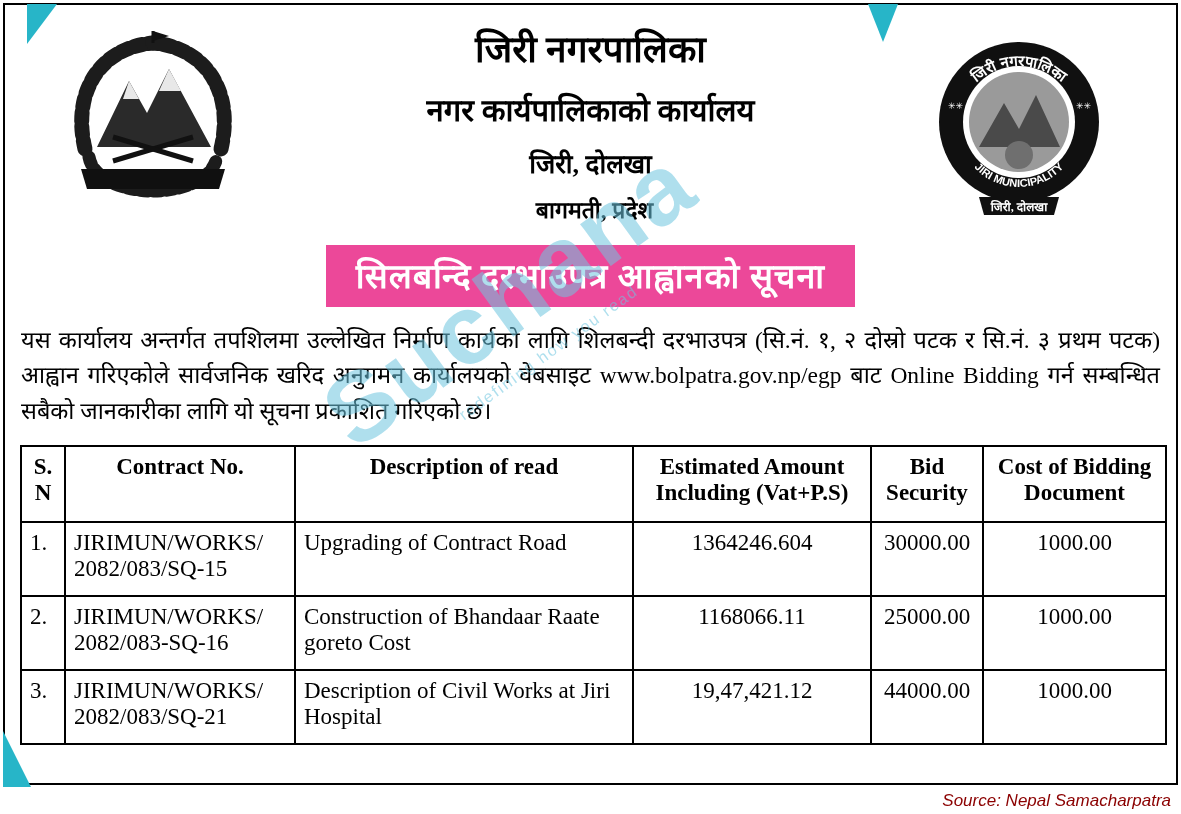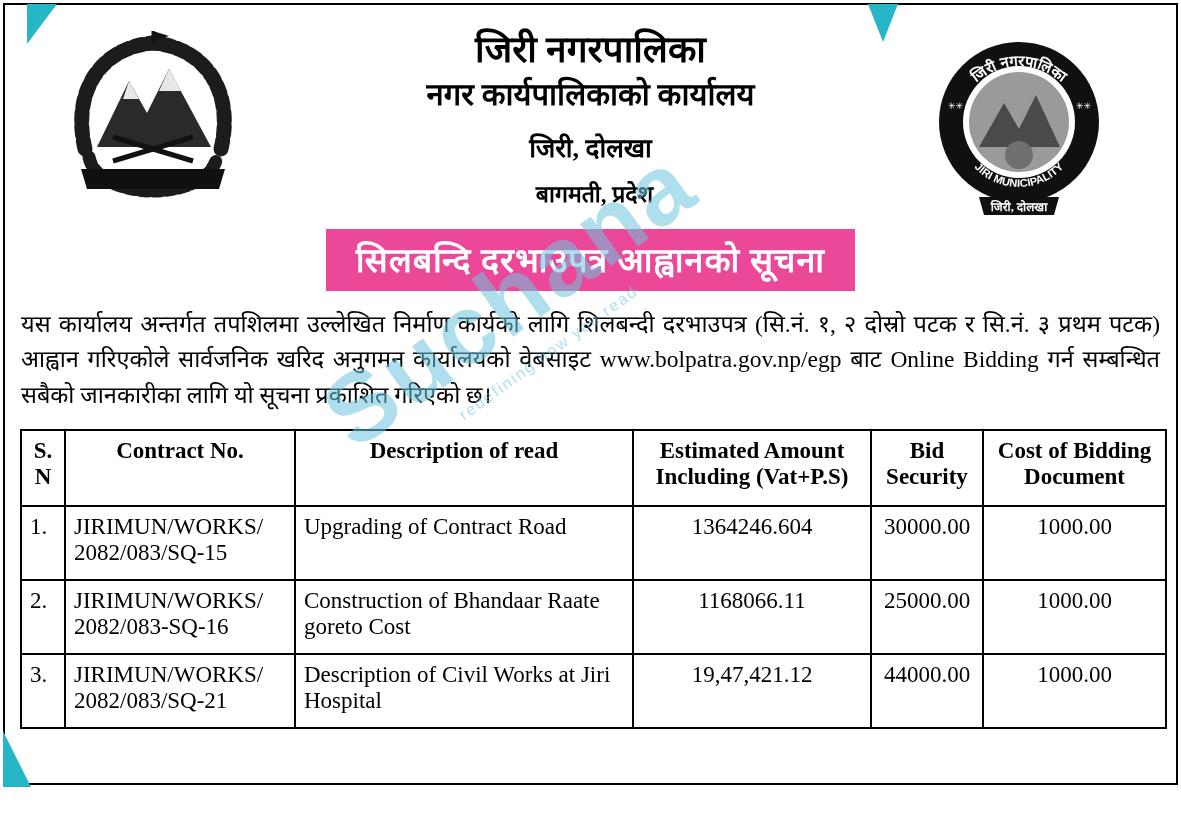--- a/index.html
+++ b/index.html
@@ -16,21 +16,21 @@
   }
   .frame {
     position: absolute;
     left: 3px; top: 3px;
     width: 1175px; height: 782px;
     border: 2px solid #000;
   }
   
   .header-block { position: relative; text-align: center; padding-top: 24px; }
   .muni-name   { font-size: 37px; font-weight: bold; line-height: 1.15; }
-  .office-name { font-size: 31px; font-weight: bold; }
+  .office-name { font-size: 31px; font-weight: bold; margin-top: 16px; }
   .location    { font-size: 26px; font-weight: bold; margin-top: 15px; }
   .province    { font-size: 23px; font-weight: bold; margin-top: 12px; padding-left: 8px; }
   .emblem-left {
     position: absolute; left: 48px; top: 24px;
     width: 200px; height: 190px;
   }
   .seal-right {
     position: absolute; right: 72px; top: 32px;
     width: 170px; height: 190px;
   }
@@ -242,14 +242,15 @@
           <td class="desc-c">Description of Civil Works at Jiri Hospital</td>
           <td class="num-c">19,47,421.12</td>
           <td class="num-c">44000.00</td>
           <td class="num-c">1000.00</td>
         </tr>
       </tbody>
     </table>
 
   </div>
 
+  <div class="source-line" style="color: rgb(139, 0, 0);">Source: Nepal Samacharpatra</div>
 
 </div>
 
 </body></html>

